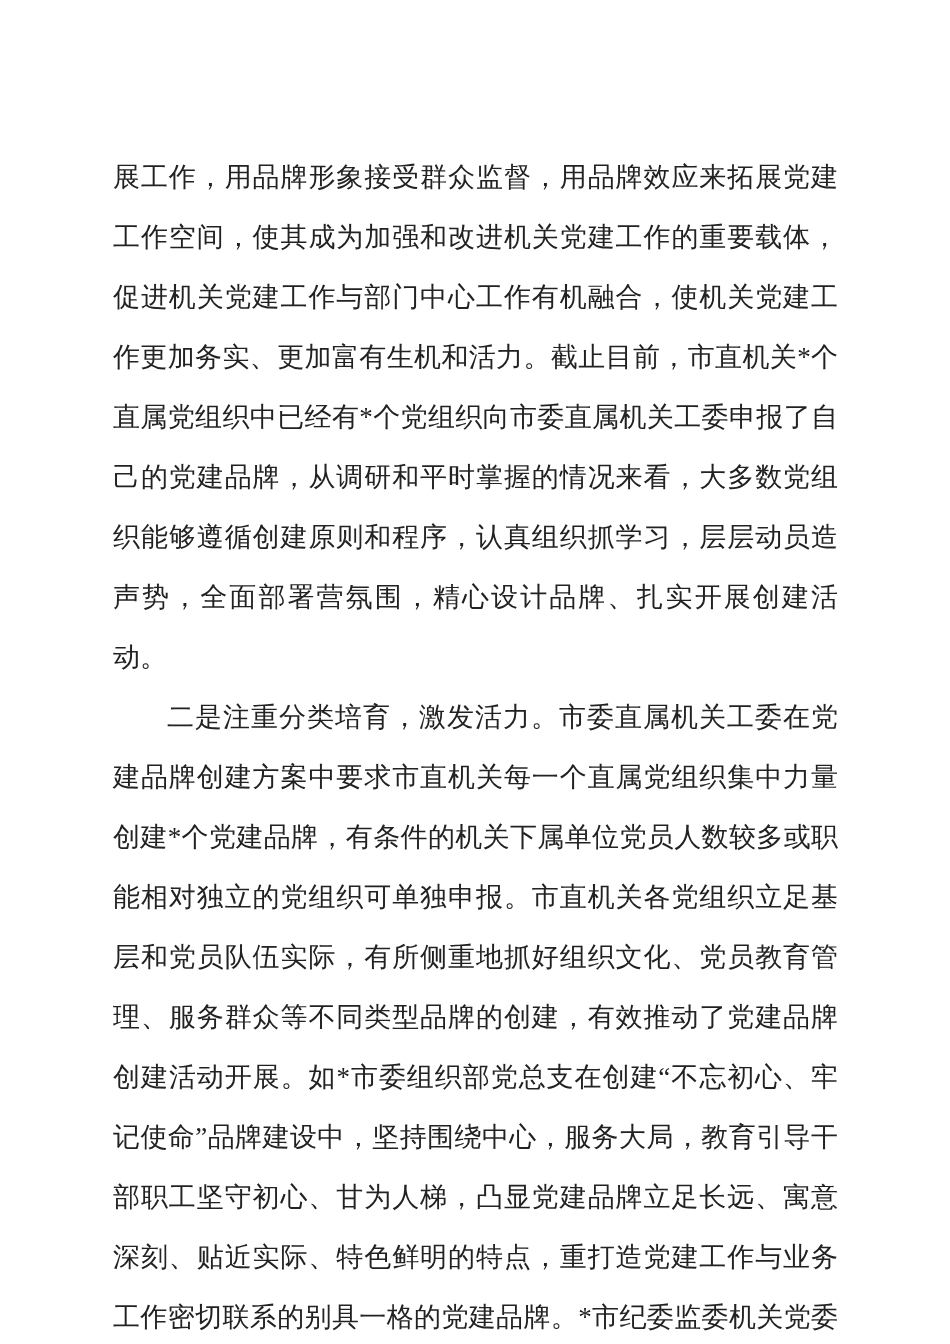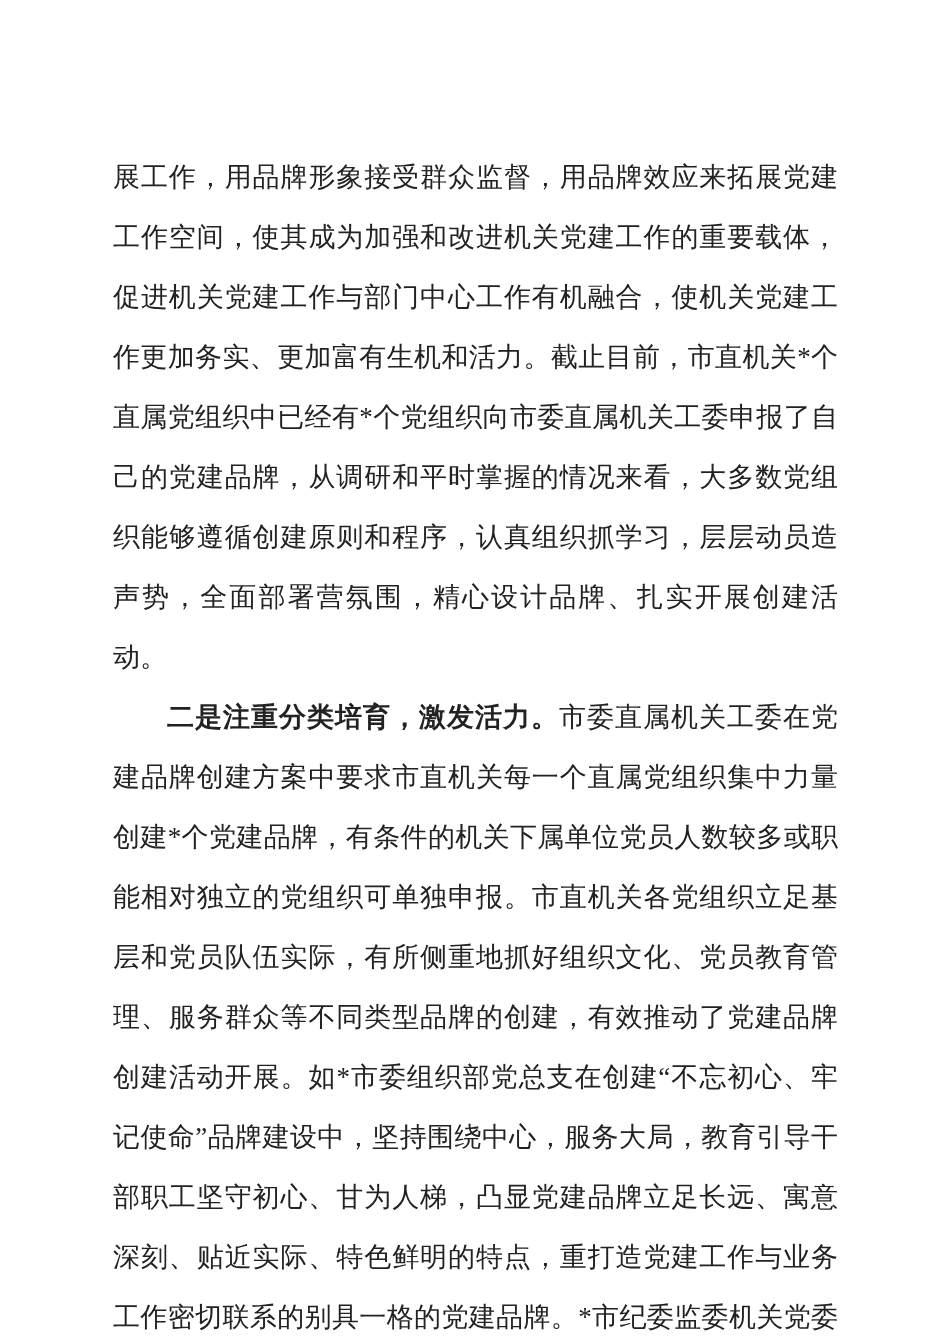--- a/index.html
+++ b/index.html
@@ -28,21 +28,21 @@
   }
   .doc-body p {
     margin: 0;
     padding: 0;
     word-break: break-all;
   }
   .doc-body p.indent {
     text-indent: 2em;
   }
   .run-bold {
-    font-weight: bold;
+    font-weight: normal;
   }
 </style>
 </head>
 <body>
 
 <div class="page">
   <div class="doc-body" id="doc-body">
       <p><span>展工作，用品牌形象接受群众监督，用品牌效应来拓展党建工作空间，使其成为加强和改进机关党建工作的重要载体，促进机关党建工作与部门中心工作有机融合，使机关党建工作更加务实、更加富有生机和活力。截止目前，市直机关*个直属党组织中已经有*个党组织向市委直属机关工委申报了自己的党建品牌，从调研和平时掌握的情况来看，大多数党组织能够遵循创建原则和程序，认真组织抓学习，层层动员造声势，全面部署营氛围，精心设计品牌、扎实开展创建活动。</span></p>
       <p class="indent"><span class="run-bold">二是注重分类培育，激发活力。</span><span>市委直属机关工委在党建品牌创建方案中要求市直机关每一个直属党组织集中力量创建*个党建品牌，有条件的机关下属单位党员人数较多或职能相对独立的党组织可单独申报。市直机关各党组织立足基层和党员队伍实际，有所侧重地抓好组织文化、党员教育管理、服务群众等不同类型品牌的创建，有效推动了党建品牌创建活动开展。如*市委组织部党总支在创建“不忘初心、牢记使命”品牌建设中，坚持围绕中心，服务大局，教育引导干部职工坚守初心、甘为人梯，凸显党建品牌立足长远、寓意深刻、贴近实际、特色鲜明的特点，重打造党建工作与业务工作密切联系的别具一格的党建品牌。*市纪委监委机关党委在创建党建品牌中，充分调动各党支部党员的积极性，征求广大党员意见，让每个支部设计申报项目，从各支部的设计方案中优中选优，最终确定“如松之坚、若流之清”党建品牌。*市民政局机关党委在完成本级党建品牌申报的同时，对所属三级单位党支部品牌创建工</span></p>
     </div>

